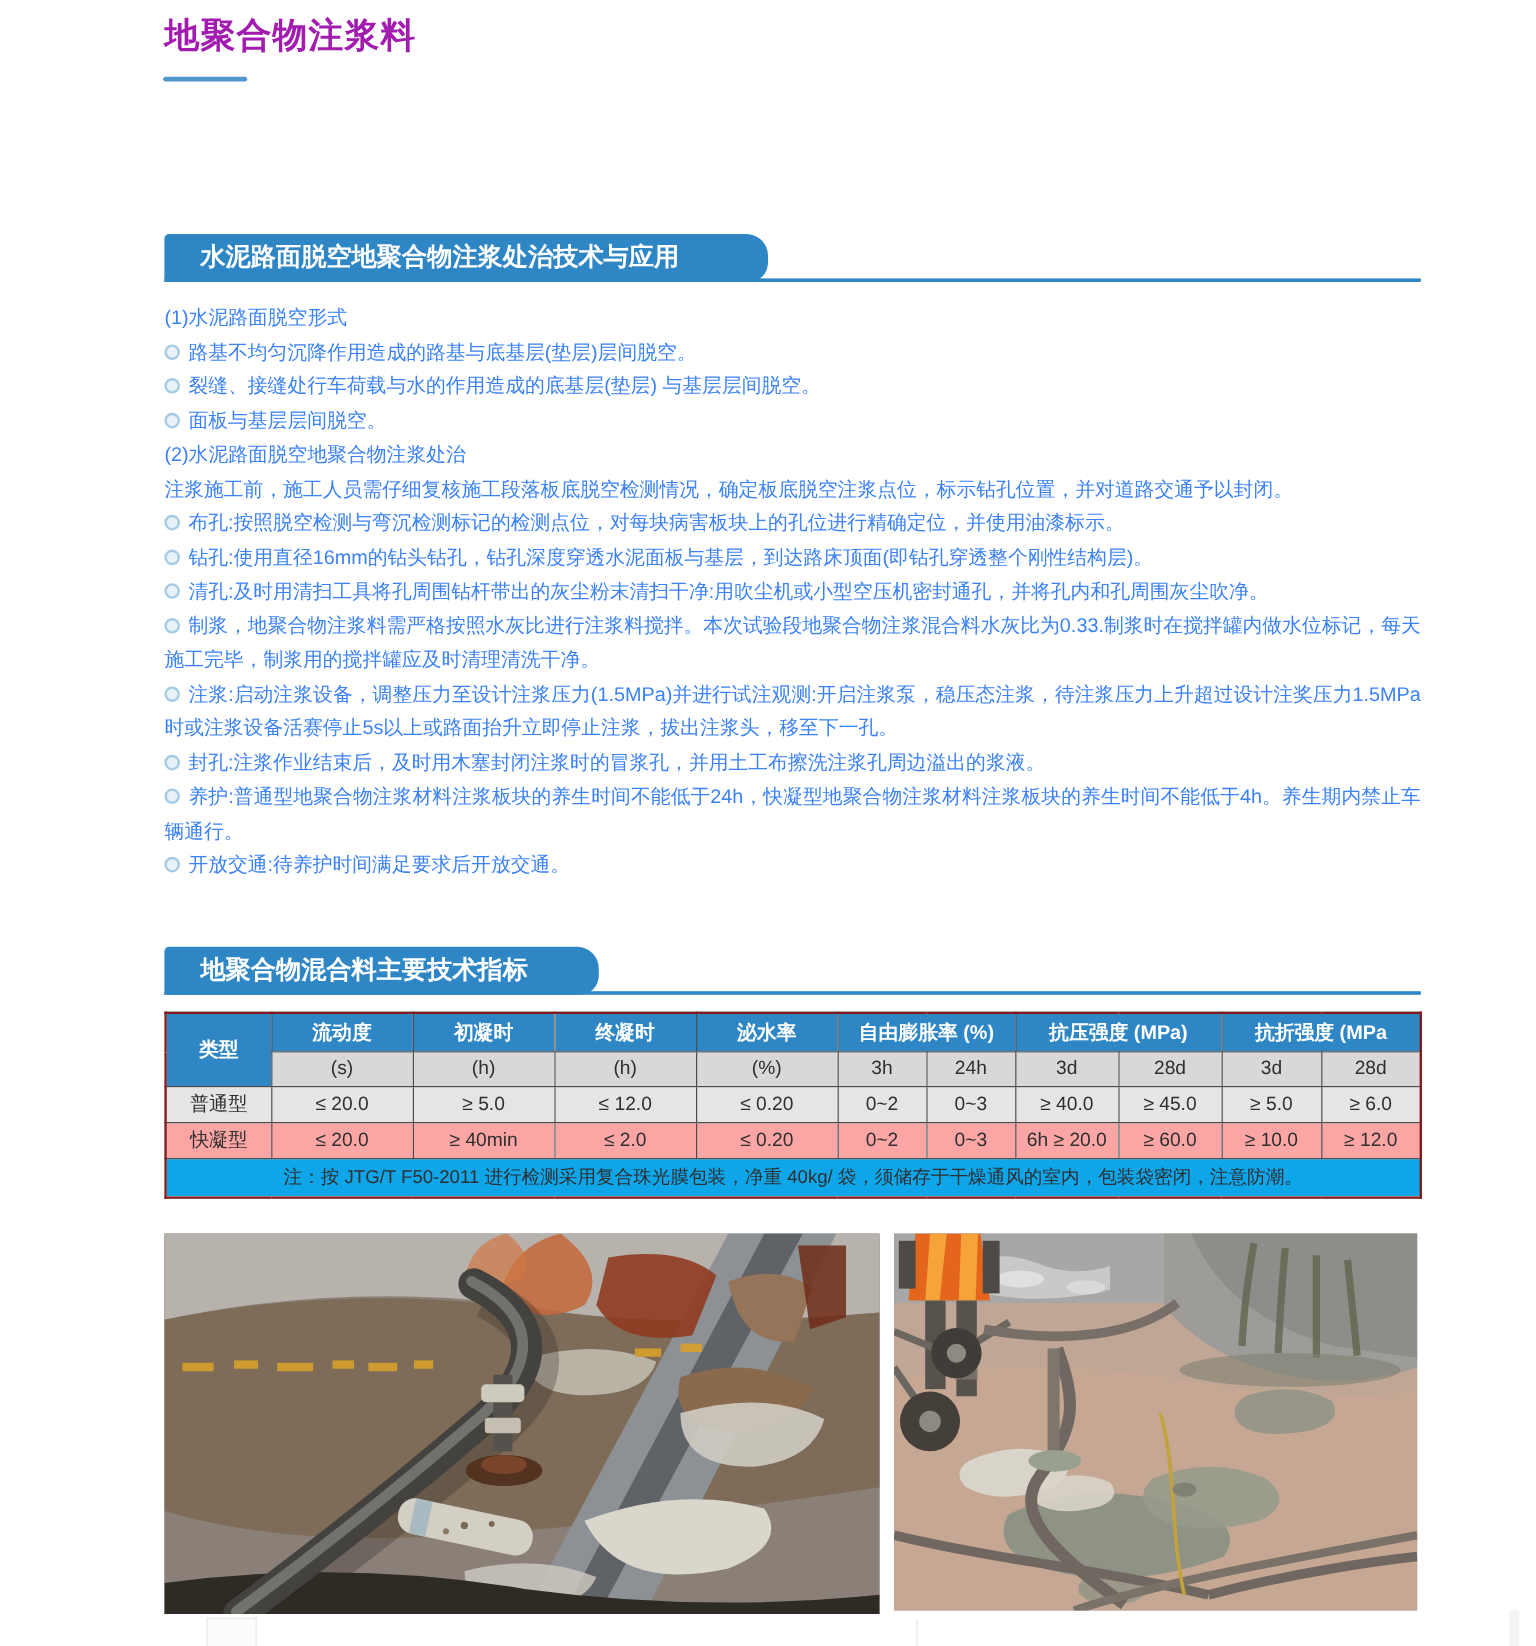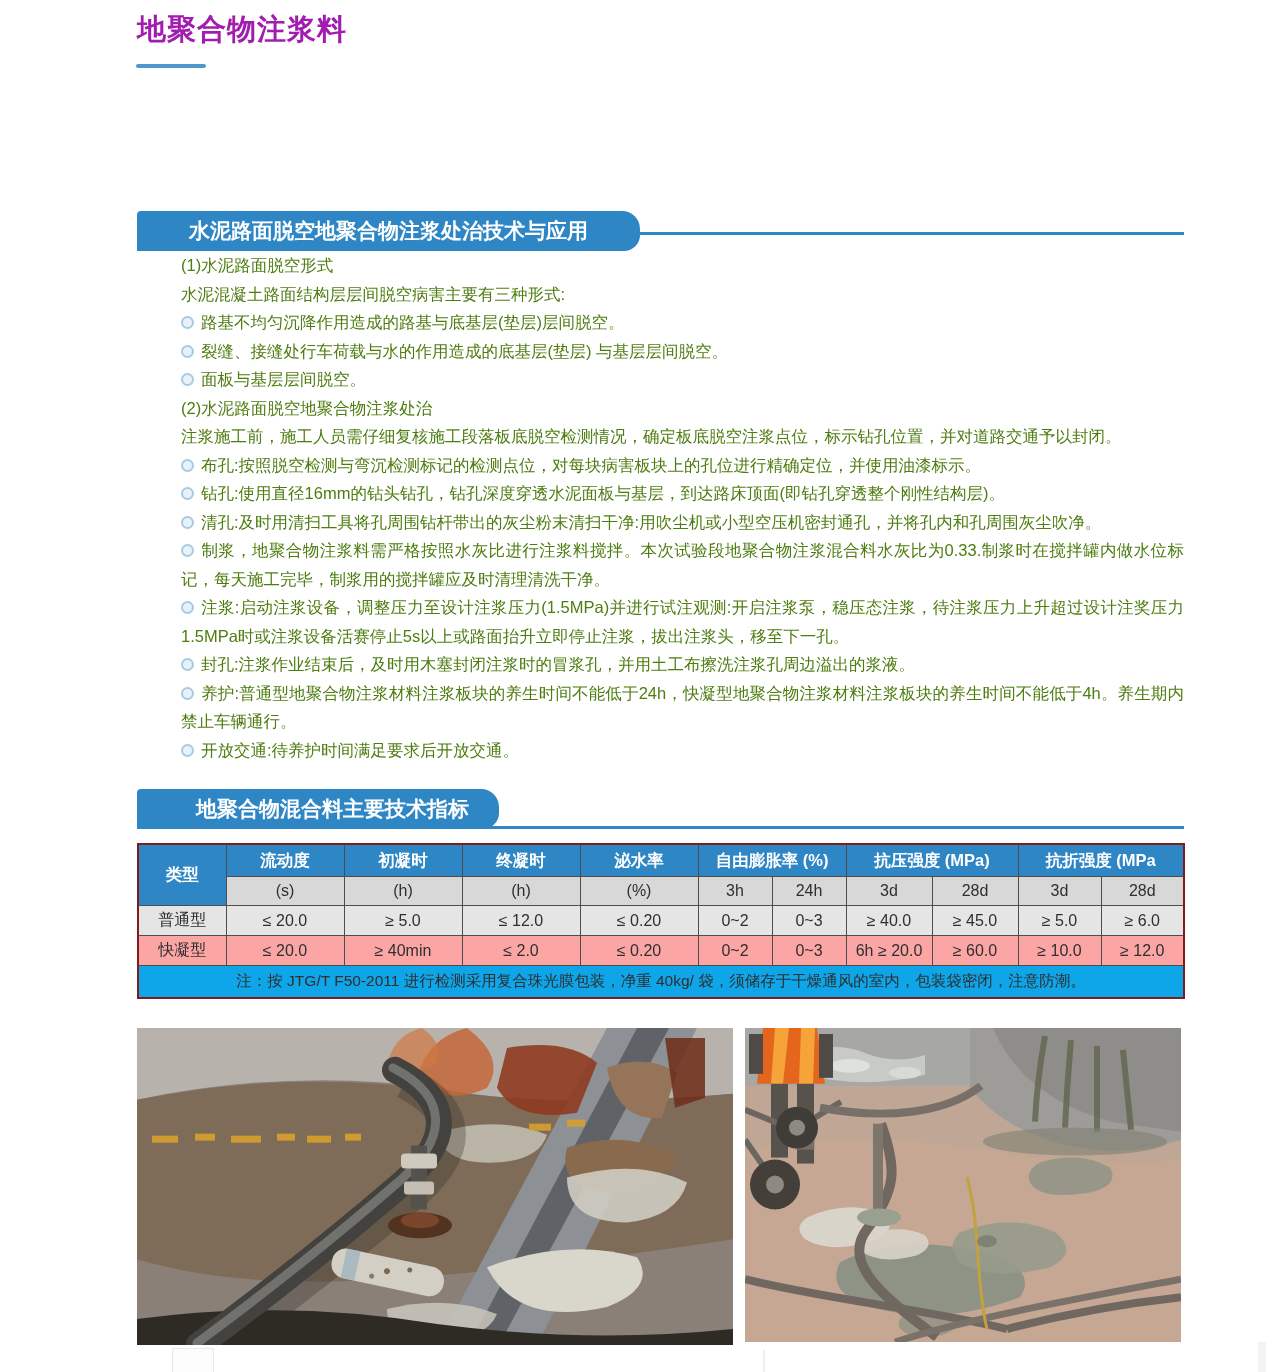--- a/index.html
+++ b/index.html
@@ -10,28 +10,28 @@
              color:#a21caf;letter-spacing:1px;}
   .title-underline{position:absolute;left:136px;top:64px;width:70px;height:4px;
              background:#4f97cc;border-radius:2px;}
 
   .intro{position:absolute;left:137px;top:106px;width:1047px;font-size:17px;line-height:30px;
          text-align:justify;text-indent:2em;color:#3d3d3d;}
 
   .banner{position:absolute;left:137px;height:40px;background:#2e86c5;color:#ffffff;
           font-size:21px;font-weight:bold;line-height:40px;padding:0 30px;box-sizing:border-box;
           border-radius:4px 18px 16px 0;z-index:2;}
-  .banner1{top:211px;width:503px;text-align:center;}
-  .banner2{top:789px;width:362px;text-align:right;}
+  .banner1{top:195px;width:503px;}
+  .banner2{top:789px;width:362px;}
   .rule{position:absolute;left:137px;width:1047px;height:3px;background:#2e86c5;z-index:1;}
   .rule1{top:232px;}
   .rule2{top:826px;}
 
   .body1{position:absolute;left:137px;top:251px;width:1047px;font-size:16.5px;line-height:28.5px;}
-  .line{text-align:justify;color:#4d7c0f;margin-left:44px;}
+  .line{text-align:justify;color:#3b82f6;}
   .bullet{display:inline-block;width:13px;height:13px;border:2.5px solid #a6cbe4;border-radius:50%;
           box-sizing:border-box;margin-right:7px;vertical-align:-1px;background:#e9f2f9;}
 
   table.spec{position:absolute;left:137px;top:843px;width:1047px;border-collapse:collapse;
              table-layout:fixed;font-size:16px;color:#2f2f2f;border:2px solid #7f1d1d;}
   .spec th,.spec td{border:1px solid #4d4d4d;text-align:center;padding:0;overflow:hidden;
              white-space:nowrap;font-weight:normal;}
   .spec tr.h1 th{height:31px;background:#2e86c5;color:#ffffff;font-weight:bold;font-size:16.5px;}
   .spec th.typecell{background:#2e86c5;color:#ffffff;font-weight:bold;font-size:16.5px;}
   .spec tr.h2 td{height:28px;background:#d8d8d8;}
@@ -56,21 +56,20 @@
 
   <div class="doc-title">地聚合物注浆料</div>
   <div class="title-underline"></div>
 
 
   <div class="rule rule1"></div>
   <div class="banner banner1">水泥路面脱空地聚合物注浆处治技术与应用</div>
 
   <div class="body1">
     <div class="line"><span>(1)水泥路面脱空形式</span></div>
-    <div class="line"><span>水泥混凝土路面结构层层间脱空病害主要有三种形式:</span></div>
     <div class="line"><span class="bullet"></span><span>路基不均匀沉降作用造成的路基与底基层(垫层)层间脱空。</span></div>
     <div class="line"><span class="bullet"></span><span>裂缝、接缝处行车荷载与水的作用造成的底基层(垫层) 与基层层间脱空。</span></div>
     <div class="line"><span class="bullet"></span><span>面板与基层层间脱空。</span></div>
     <div class="line"><span>(2)水泥路面脱空地聚合物注浆处治</span></div>
     <div class="line"><span>注浆施工前，施工人员需仔细复核施工段落板底脱空检测情况，确定板底脱空注浆点位，标示钻孔位置，并对道路交通予以封闭。</span></div>
     <div class="line"><span class="bullet"></span><span>布孔:按照脱空检测与弯沉检测标记的检测点位，对每块病害板块上的孔位进行精确定位，并使用油漆标示。</span></div>
     <div class="line"><span class="bullet"></span><span>钻孔:使用直径16mm的钻头钻孔，钻孔深度穿透水泥面板与基层，到达路床顶面(即钻孔穿透整个刚性结构层)。</span></div>
     <div class="line"><span class="bullet"></span><span>清孔:及时用清扫工具将孔周围钻杆带出的灰尘粉末清扫干净:用吹尘机或小型空压机密封通孔，并将孔内和孔周围灰尘吹净。</span></div>
     <div class="line"><span class="bullet"></span><span>制浆，地聚合物注浆料需严格按照水灰比进行注浆料搅拌。本次试验段地聚合物注浆混合料水灰比为0.33.制浆时在搅拌罐内做水位标记，每天施工完毕，制浆用的搅拌罐应及时清理清洗干净。</span></div>
     <div class="line"><span class="bullet"></span><span>注浆:启动注浆设备，调整压力至设计注浆压力(1.5MPa)并进行试注观测:开启注浆泵，稳压态注浆，待注浆压力上升超过设计注奖压力1.5MPa时或注浆设备活赛停止5s以上或路面抬升立即停止注浆，拔出注浆头，移至下一孔。</span></div>

